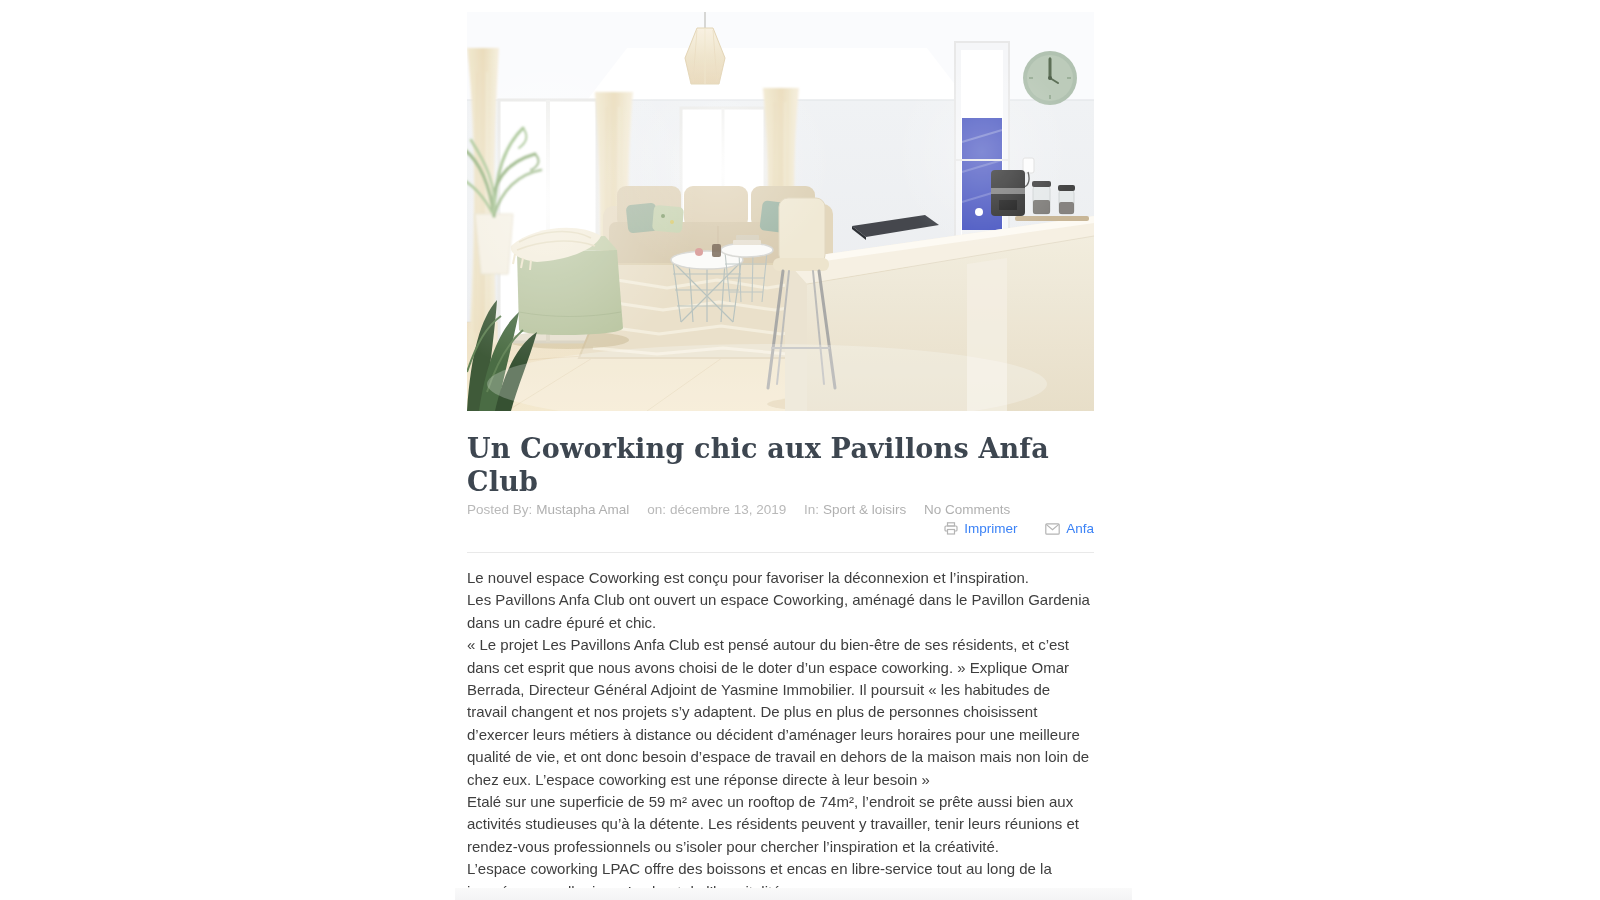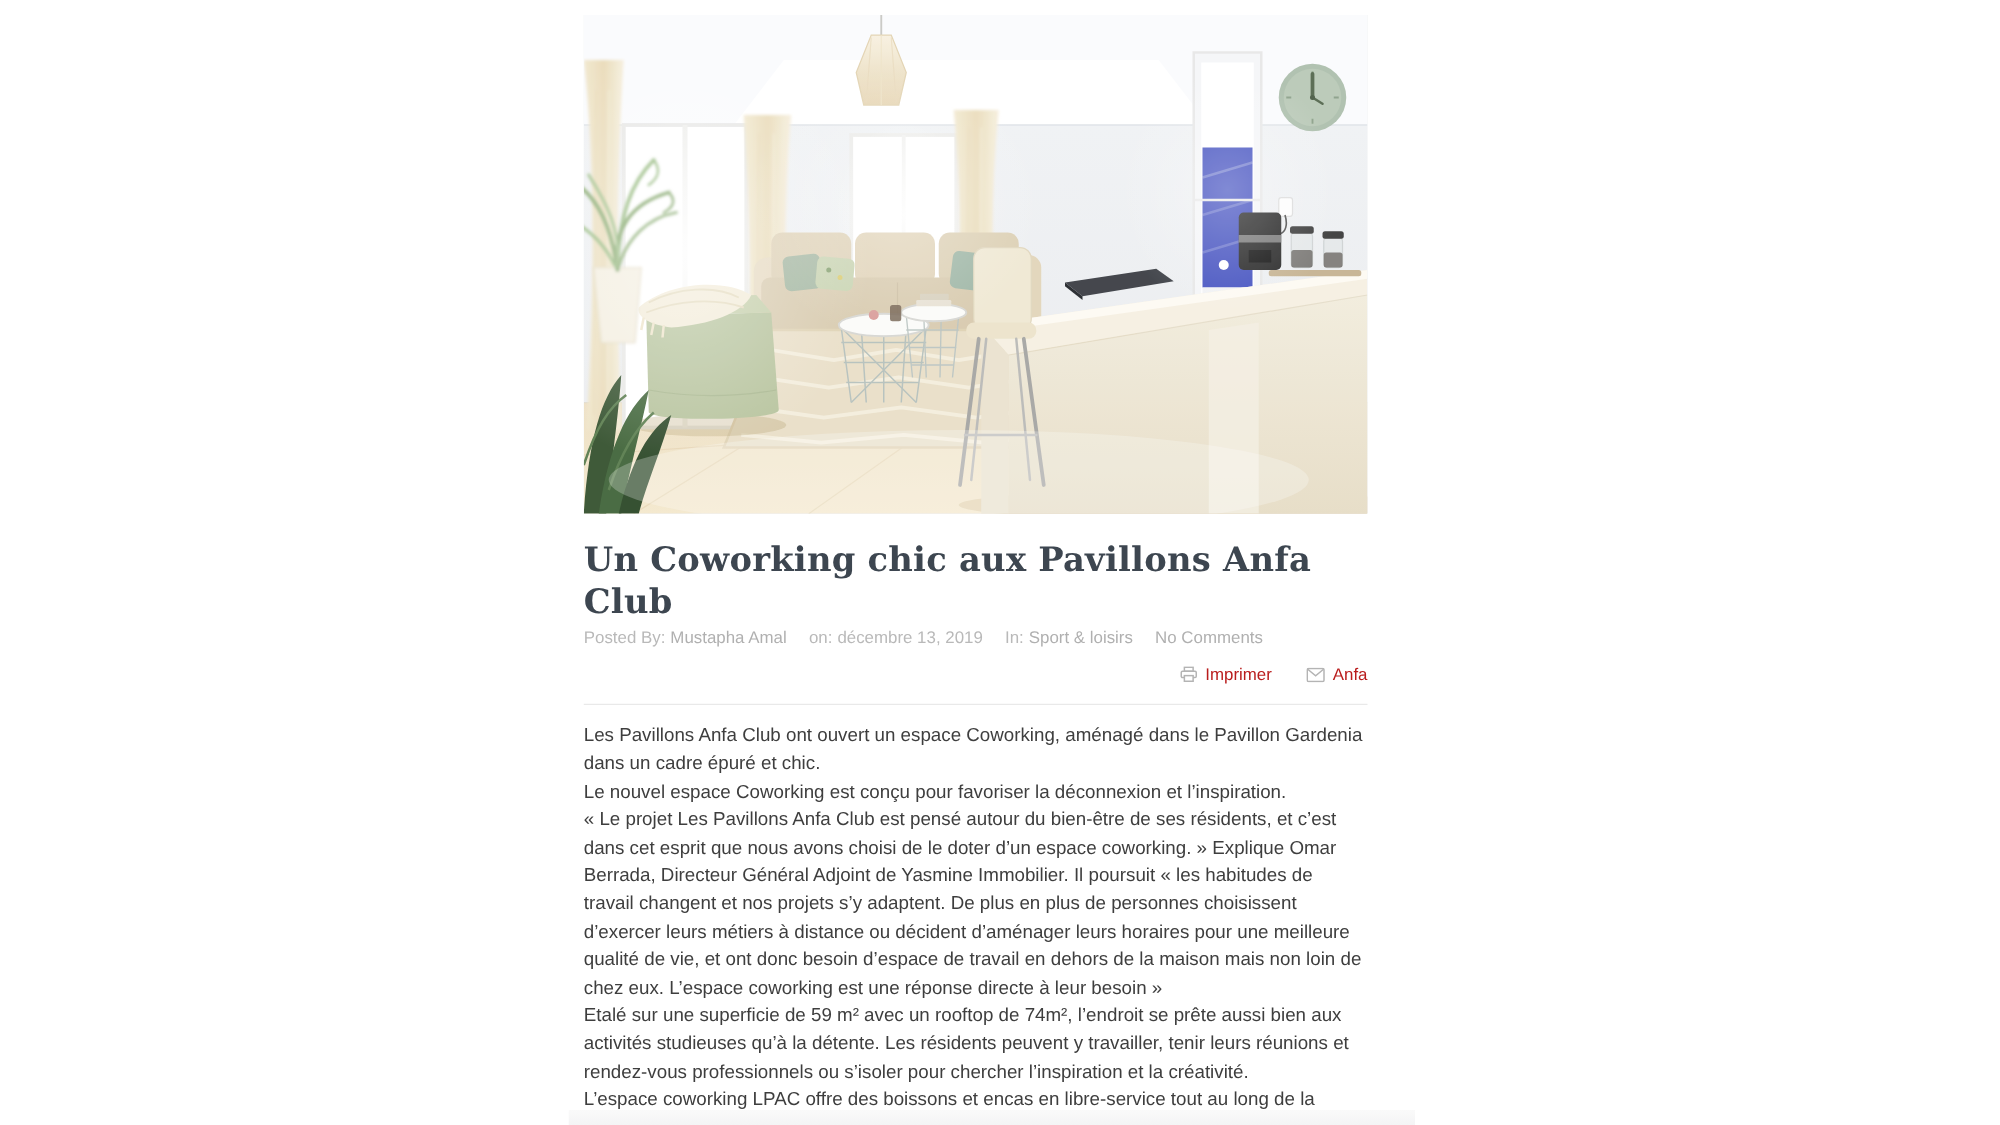--- a/index.html
+++ b/index.html
@@ -31,24 +31,24 @@
     margin-top: 2px;
     font-size: 13.5px;
     color: #b9b9b9;
     line-height: 18px;
     white-space: nowrap;
   }
   .meta .item { margin-right: 14px; }
   .meta .lbl { margin-right: 4px; }
   .meta a { color: #b0b0b0; text-decoration: none; cursor: pointer; }
   .actions {
-    margin-top: 12px;
+    margin-top: 1px;
     text-align: right;
     font-size: 13.5px;
-    color: #b91c1c;
+    color: #3b82f6;
     line-height: 17px;
   }
   .action { margin-left: 24px; cursor: pointer; display: inline-flex; align-items: center; gap: 6px; }
   .action svg { display: inline-block; }
   hr.divider {
     margin: 13px 0 0 0;
     border: none;
     border-top: 1px solid #e9e9e9;
     height: 0;
   }
@@ -326,22 +326,22 @@
             <polyline points="1.2,1.4 7.5,6.6 13.8,1.4"></polyline>
           </g>
         </svg>
         <span>Anfa</span>
       </span>
     </div>
 
     <hr class="divider">
 
     <div class="body-text">
+      <p>Le nouvel espace Coworking est conçu pour favoriser la déconnexion et l’inspiration.</p>
       <p>Les Pavillons Anfa Club ont ouvert un espace Coworking, aménagé dans le Pavillon Gardenia dans un cadre épuré et chic.</p>
-      <p>Le nouvel espace Coworking est conçu pour favoriser la déconnexion et l’inspiration.</p>
       <p>« Le projet Les Pavillons Anfa Club est pensé autour du bien-être de ses résidents, et c’est dans cet esprit que nous avons choisi de le doter d’un espace coworking. » Explique Omar Berrada, Directeur Général Adjoint de Yasmine Immobilier. Il poursuit « les habitudes de travail changent et nos projets s’y adaptent. De plus en plus de personnes choisissent d’exercer leurs métiers à distance ou décident d’aménager leurs horaires pour une meilleure qualité de vie, et ont donc besoin d’espace de travail en dehors de la maison mais non loin de chez eux. L’espace coworking est une réponse directe à leur besoin »</p>
       <p>Etalé sur une superficie de 59 m² avec un rooftop de 74m², l’endroit se prête aussi bien aux activités studieuses qu’à la détente. Les résidents peuvent y travailler, tenir leurs réunions et rendez-vous professionnels ou s’isoler pour chercher l’inspiration et la créativité.</p>
       <p>L’espace coworking LPAC offre des boissons et encas en libre-service tout au long de la journée, pour aller jusqu’au bout de l’hospitalité.</p>
     </div>
   </div>
 
   <div class="next-section-strip"></div>
 </div>
 
 </body></html>

